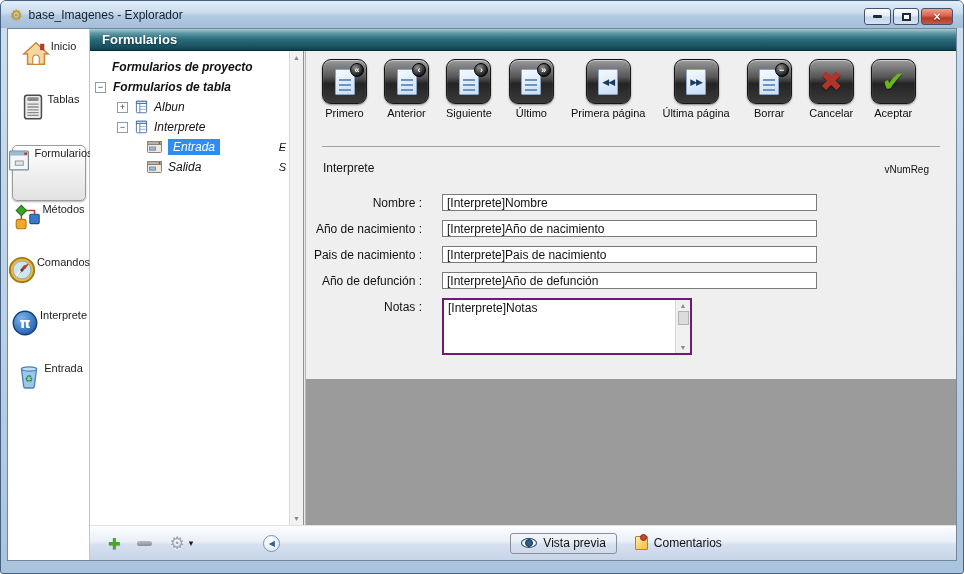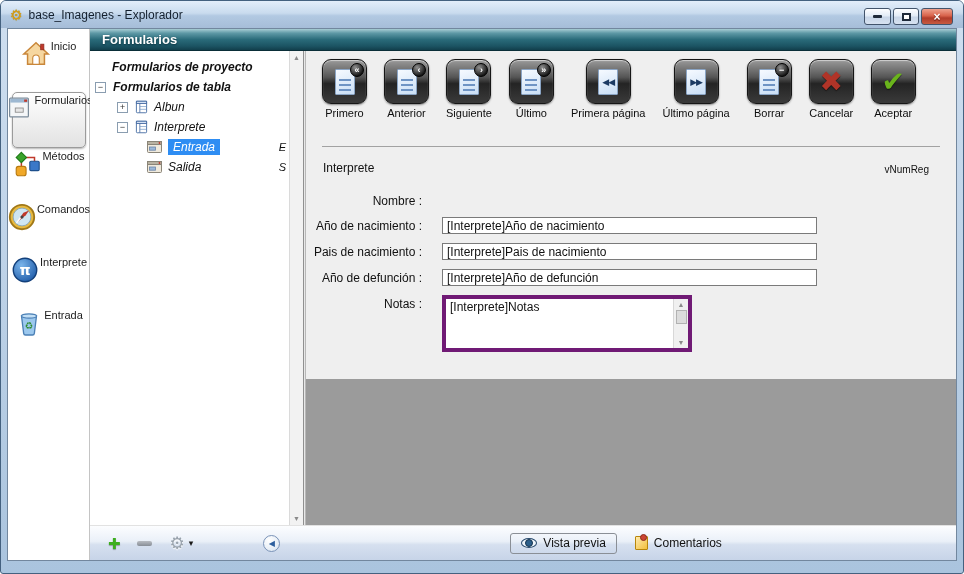--- a/index.html
+++ b/index.html
@@ -85,21 +85,21 @@
   .separator { position:absolute; top:95px; left:16px; right:16px; height:1px; background:#a2a2a2; }
   .form-title { position:absolute; left:17px; top:110px; font-size:12px; color:#111; }
   .form-var { position:absolute; right:27px; top:113px; font-size:10px; color:#111; }
   .fields { position:absolute; left:0; top:143px; right:0; }
   .f-row { display:flex; align-items:center; margin-bottom:9px; }
   .f-row.top { align-items:flex-start; }
   .f-label { width:116px; text-align:right; margin-right:20px; font-size:12px; color:#111; flex:none; }
   .f-row.top .f-label { padding-top:2px; }
   .f-input { width:375px; height:17px; border:1px solid #7a7a7a; background:#fff;
     font-size:12px; font-family:inherit; color:#111; padding:0 4px; }
-  .ta-wrap { width:250px; height:57px; border:4px solid #701a75; background:#fff; display:flex; }
+  .ta-wrap { width:250px; height:57px; border:2px solid #701a75; background:#fff; display:flex; }
   .ta-wrap textarea { flex:1; border:none; outline:none; resize:none; font-size:12px;
     font-family:inherit; color:#111; padding:1px 4px; overflow:hidden; }
   .vscroll { width:15px; background:#f0f0f0; border-left:1px solid #d8d8d8; display:flex;
     flex-direction:column; align-items:center; font-size:7px; color:#8a8a8a; padding:2px 0; }
   .vthumb { width:11px; height:14px; background:#dcdcdc; border:1px solid #b2b2b2; margin:2px 0 auto 0; }
   
   .bottom-bar { height:35px; flex:none; display:flex; align-items:center; padding-left:18px;
     background:linear-gradient(180deg,#fcfdff 0%,#eaf0f8 45%,#d6e0ef 55%,#c7d4e8 100%);
     border-top:1px solid #e2e2e2; }
   .add-glyph { font-size:15px; font-weight:bold; color:#3dae20; text-shadow:0 1px 1px rgba(0,0,0,.3); line-height:1; }
@@ -148,20 +148,36 @@
       <div class="side-item">
         <span>
             <svg width="30" height="30" viewBox="0 0 32 32">
               <path d="M16 4 L29 16 H25 V27 H7 V16 H3 Z" fill="#f6d7a0" stroke="#c9873a" stroke-width="1.6"></path>
               <rect x="21" y="5.5" width="3.4" height="6" fill="#c0392b" stroke="#8e2b20" stroke-width="0.8"></rect>
               <path d="M12.5 27 v-6.5 a3.5 3.5 0 0 1 7 0 V27 Z" fill="#fff" stroke="#c9873a" stroke-width="1.2"></path>
             </svg>
           </span>
         <span class="s-label">Inicio</span>
       </div>
+      <div class="side-item">
+        <span>
+            <svg width="30" height="30" viewBox="0 0 32 32">
+              <rect x="7" y="3.5" width="18" height="25" rx="2.5" fill="#ececec" stroke="#4a4a4a" stroke-width="1.6"></rect>
+              <rect x="10" y="5.5" width="12" height="4" rx="1" fill="#8a8a8a"></rect>
+              <g stroke="#8a8a8a" stroke-width="1.4">
+                <line x1="10" y1="13" x2="22" y2="13"></line>
+                <line x1="10" y1="16" x2="22" y2="16"></line>
+                <line x1="10" y1="19" x2="22" y2="19"></line>
+                <line x1="10" y1="22" x2="22" y2="22"></line>
+                <line x1="10" y1="25" x2="22" y2="25"></line>
+              </g>
+            </svg>
+          </span>
+        <span class="s-label">Tablas</span>
+      </div>
       <div class="side-item selected">
         <span>
             <svg width="30" height="30" viewBox="0 0 32 32">
               <rect x="6" y="5.5" width="20" height="20" rx="1" fill="#f4f6f8" stroke="#7a8a99" stroke-width="1.3"></rect>
               <rect x="6.7" y="6.2" width="18.6" height="4" fill="#9db8d2"></rect>
               <rect x="21.5" y="7" width="3.2" height="2.4" fill="#c0392b"></rect>
               <rect x="12" y="16" width="8.5" height="4.5" fill="#e6e6e6" stroke="#8a8a8a" stroke-width="0.9"></rect>
             </svg>
           </span>
         <span class="s-label">Formularios</span>
@@ -325,21 +341,21 @@
                   <span class="doc-page plain"></span>
                   <span class="page-arrows">◀◀</span>
                 </div>
               <div class="tbtn-label">Primera página</div>
             </div>
             <div class="tbtn">
               <div class="tbtn-face">
                   <span class="doc-page plain"></span>
                   <span class="page-arrows">▶▶</span>
                 </div>
-              <div class="tbtn-label">Último página</div>
+              <div class="tbtn-label">Última página</div>
             </div>
             <div class="tbtn">
               <div class="tbtn-face">
                   <span class="doc-page"></span>
                   <span class="badge">−</span>
                 </div>
               <div class="tbtn-label">Borrar</div>
             </div>
             <div class="tbtn">
               <div class="tbtn-face">
@@ -355,20 +371,21 @@
             </div>
           </div>
 
           <div class="separator"></div>
           <div class="form-title">Interprete</div>
           <div class="form-var">vNumReg</div>
 
           <div class="fields">
             <div class="f-row">
               <span class="f-label">Nombre :</span>
+              <input class="f-input" type="text" value="[Interprete]Nombre" style="">
             </div>
             <div class="f-row">
               <span class="f-label">Año de nacimiento :</span>
               <input class="f-input" type="text" value="[Interprete]Año de nacimiento" style="">
             </div>
             <div class="f-row">
               <span class="f-label">Pais de nacimiento :</span>
               <input class="f-input" type="text" value="[Interprete]Pais de nacimiento" style="">
             </div>
             <div class="f-row">

